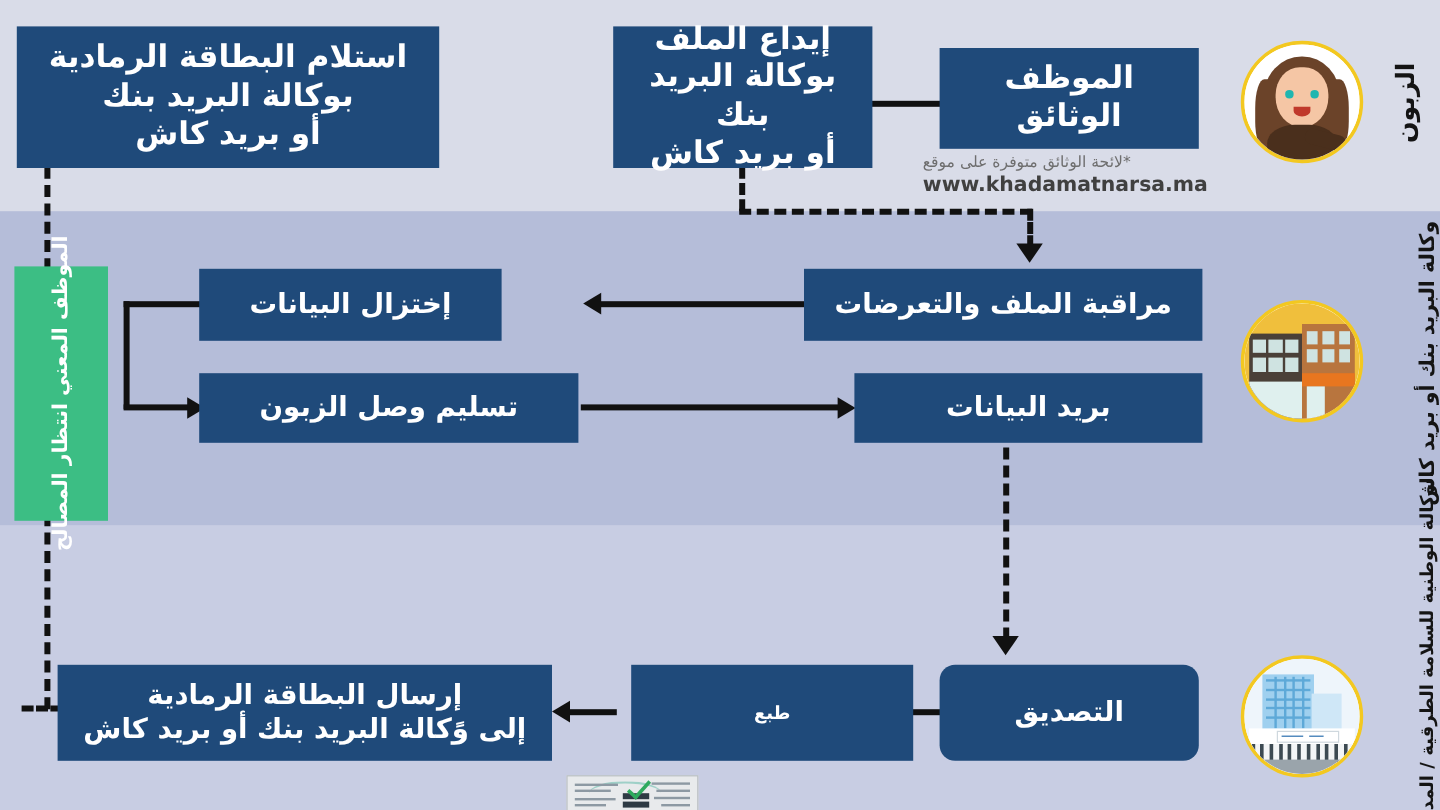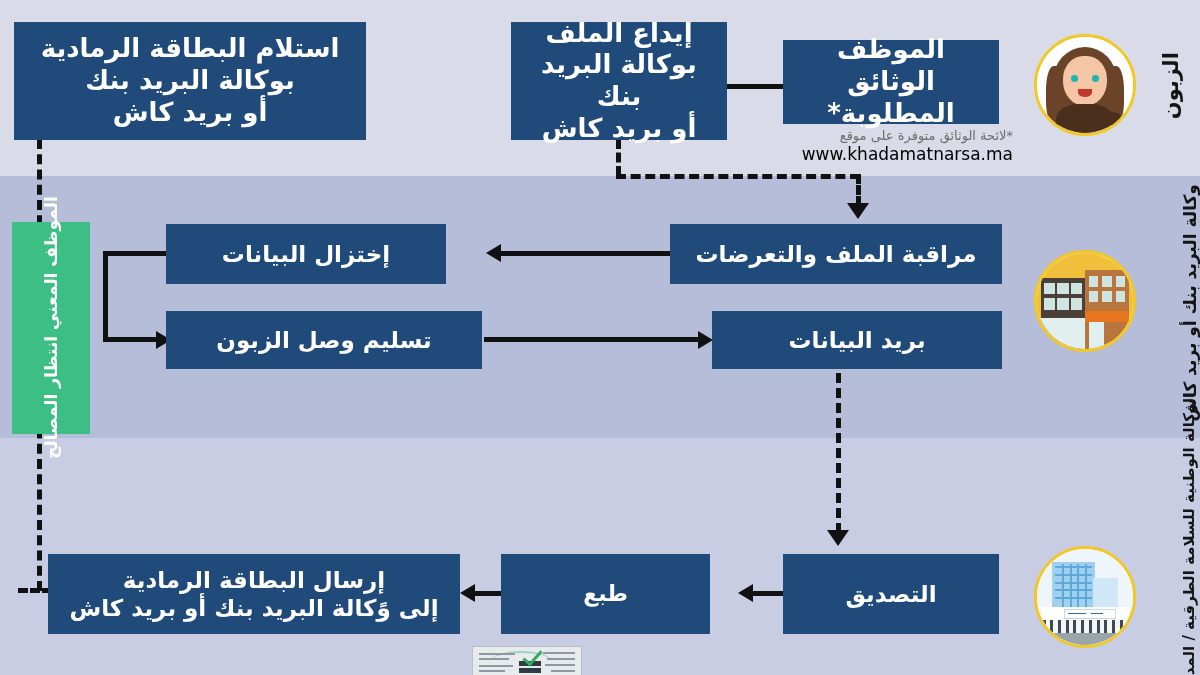--- a/index.html
+++ b/index.html
@@ -59,25 +59,25 @@
     white-space:nowrap;
     transform-origin:center center;
     transform:rotate(-90deg);
     text-align:center;
     line-height:1.3;
   }
 
   
   .footnote{
     position:absolute;
-    direction:rtl;text-align:right;
+    direction:rtl;text-align:left;
     color:#6e6e6e;
     line-height:1.2;
   }
-  .footnote .url{color:#000000;font-weight:normal;direction:ltr;}
+  .footnote .url{color:#404040;font-weight:bold;direction:ltr;}
 
   
   .circle{
     position:absolute;border-radius:50%;
     border:3px solid #f3c820;
     overflow:hidden;background:#ffffff;
   }
 
   
   .av-face{position:absolute;left:0;top:0;width:100%;height:100%;background:#fff;}
@@ -188,34 +188,33 @@
     <span>
       <span>إيداع الملف</span>
       <span>بوكالة البريد بنك</span>
       <span>أو بريد كاش</span>
     </span>
   </div>
 
   <div class="box" style="left:783px;top:40px;width:216px;height:84px;font-size:26px;">
     <span>
       <span>الموظف الوثائق</span>
-      <span>المطلوبة*</span>
     </span>
   </div>
 
   <div class="footnote" style="left:769px;top:128px;width:244px;font-size:13px;">
     <div>*لائحة الوثائق متوفرة على موقع</div>
     <div class="url" style="font-size:17px;">www.khadamatnarsa.ma</div>
   </div>
 
   <div class="green-tag" style="left:12px;top:222px;width:78px;height:212px;">
     <span class="rot" style="font-size:17px;">الموظف المعني انتظار المصالح</span>
   </div>
 
-  <div class="box" style="left:166px;top:224px;width:280px;height:60px;font-size:23px;">
+  <div class="box" style="left:166px;top:224px;width:252px;height:60px;font-size:23px;">
     <span>
       <span>إختزال البيانات</span>
     </span>
   </div>
 
   <div class="box" style="left:166px;top:311px;width:316px;height:58px;font-size:23px;">
     <span>تسليم وصل الزبون</span>
   </div>
 
   <div class="box" style="left:670px;top:224px;width:332px;height:60px;font-size:23px;">
@@ -226,27 +225,27 @@
     <span>بريد البيانات</span>
   </div>
 
   <div class="box" style="left:48px;top:554px;width:412px;height:80px;font-size:23px;">
     <span>
       <span>إرسال البطاقة الرمادية</span>
       <span>إلى وًكالة البريد بنك أو بريد كاش</span>
     </span>
   </div>
 
-  <div class="box" style="left:501px;top:554px;width:209px;height:80px;font-size:22px;">
+  <div class="box" style="left:526px;top:554px;width:235px;height:80px;font-size:15px;">
     <span>
       <span>طبع</span>
     </span>
   </div>
 
-  <div class="box" style="left:783px;top:554px;width:216px;height:80px;font-size:23px;">
+  <div class="box" style="left:783px;top:554px;width:216px;height:80px;font-size:23px;border-radius:13px;">
     <span>
       <span>التصديق</span>
     </span>
   </div>
 
   <div class="grey-card" style="left:472px;top:646px;width:108px;height:29px;">
     <div class="gc-wave" style="left:18px;top:4px;"></div>
     <div class="gc-line" style="left:6px;top:6px;width:36px;"></div>
     <div class="gc-line" style="left:6px;top:11px;width:30px;"></div>
     <div class="gc-line" style="left:6px;top:18px;width:34px;"></div>

